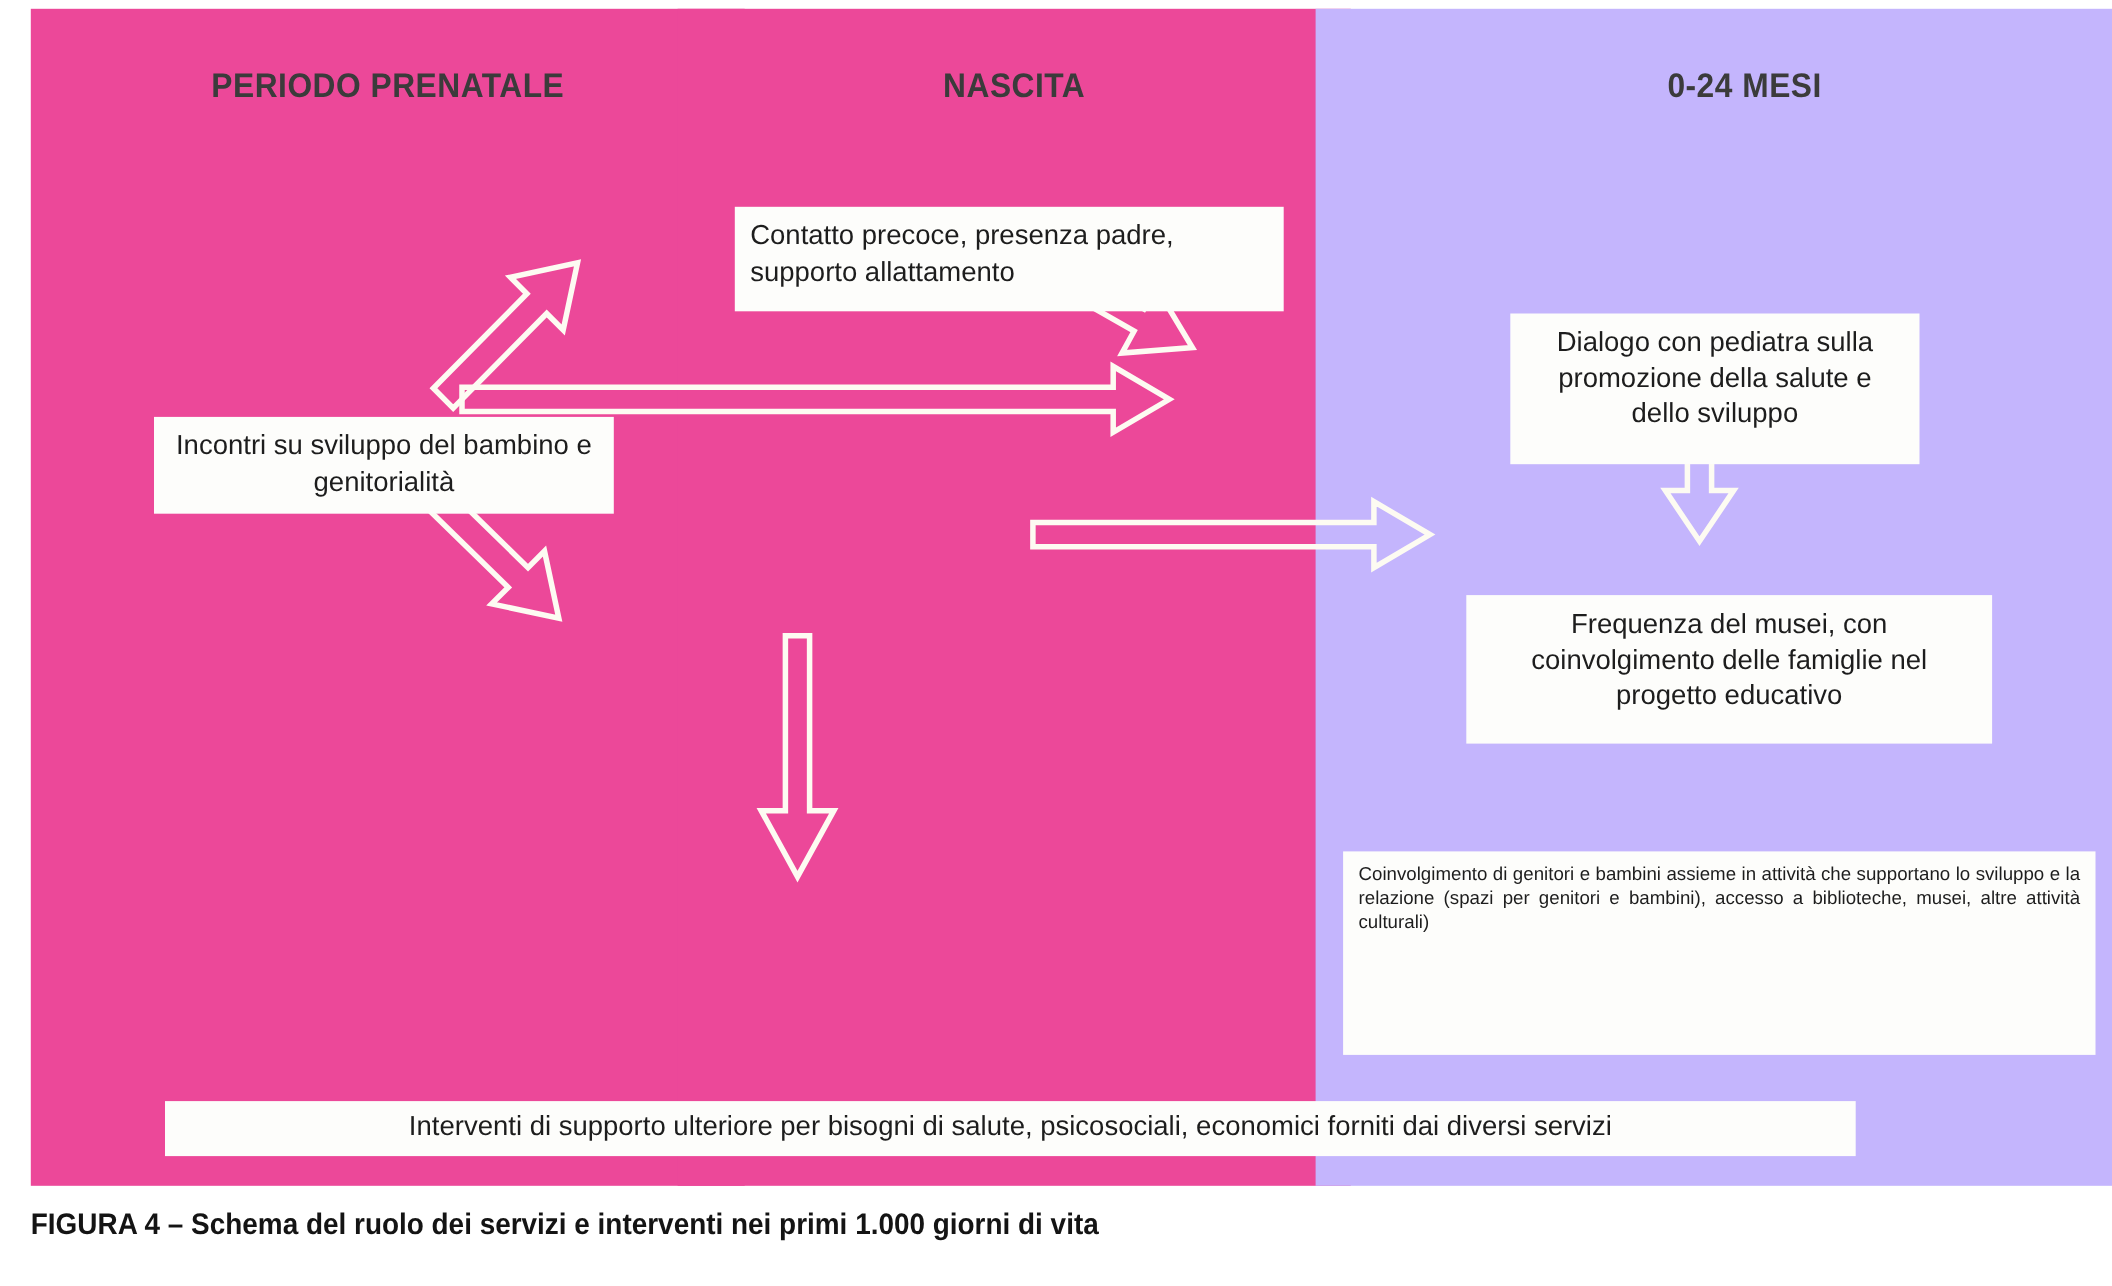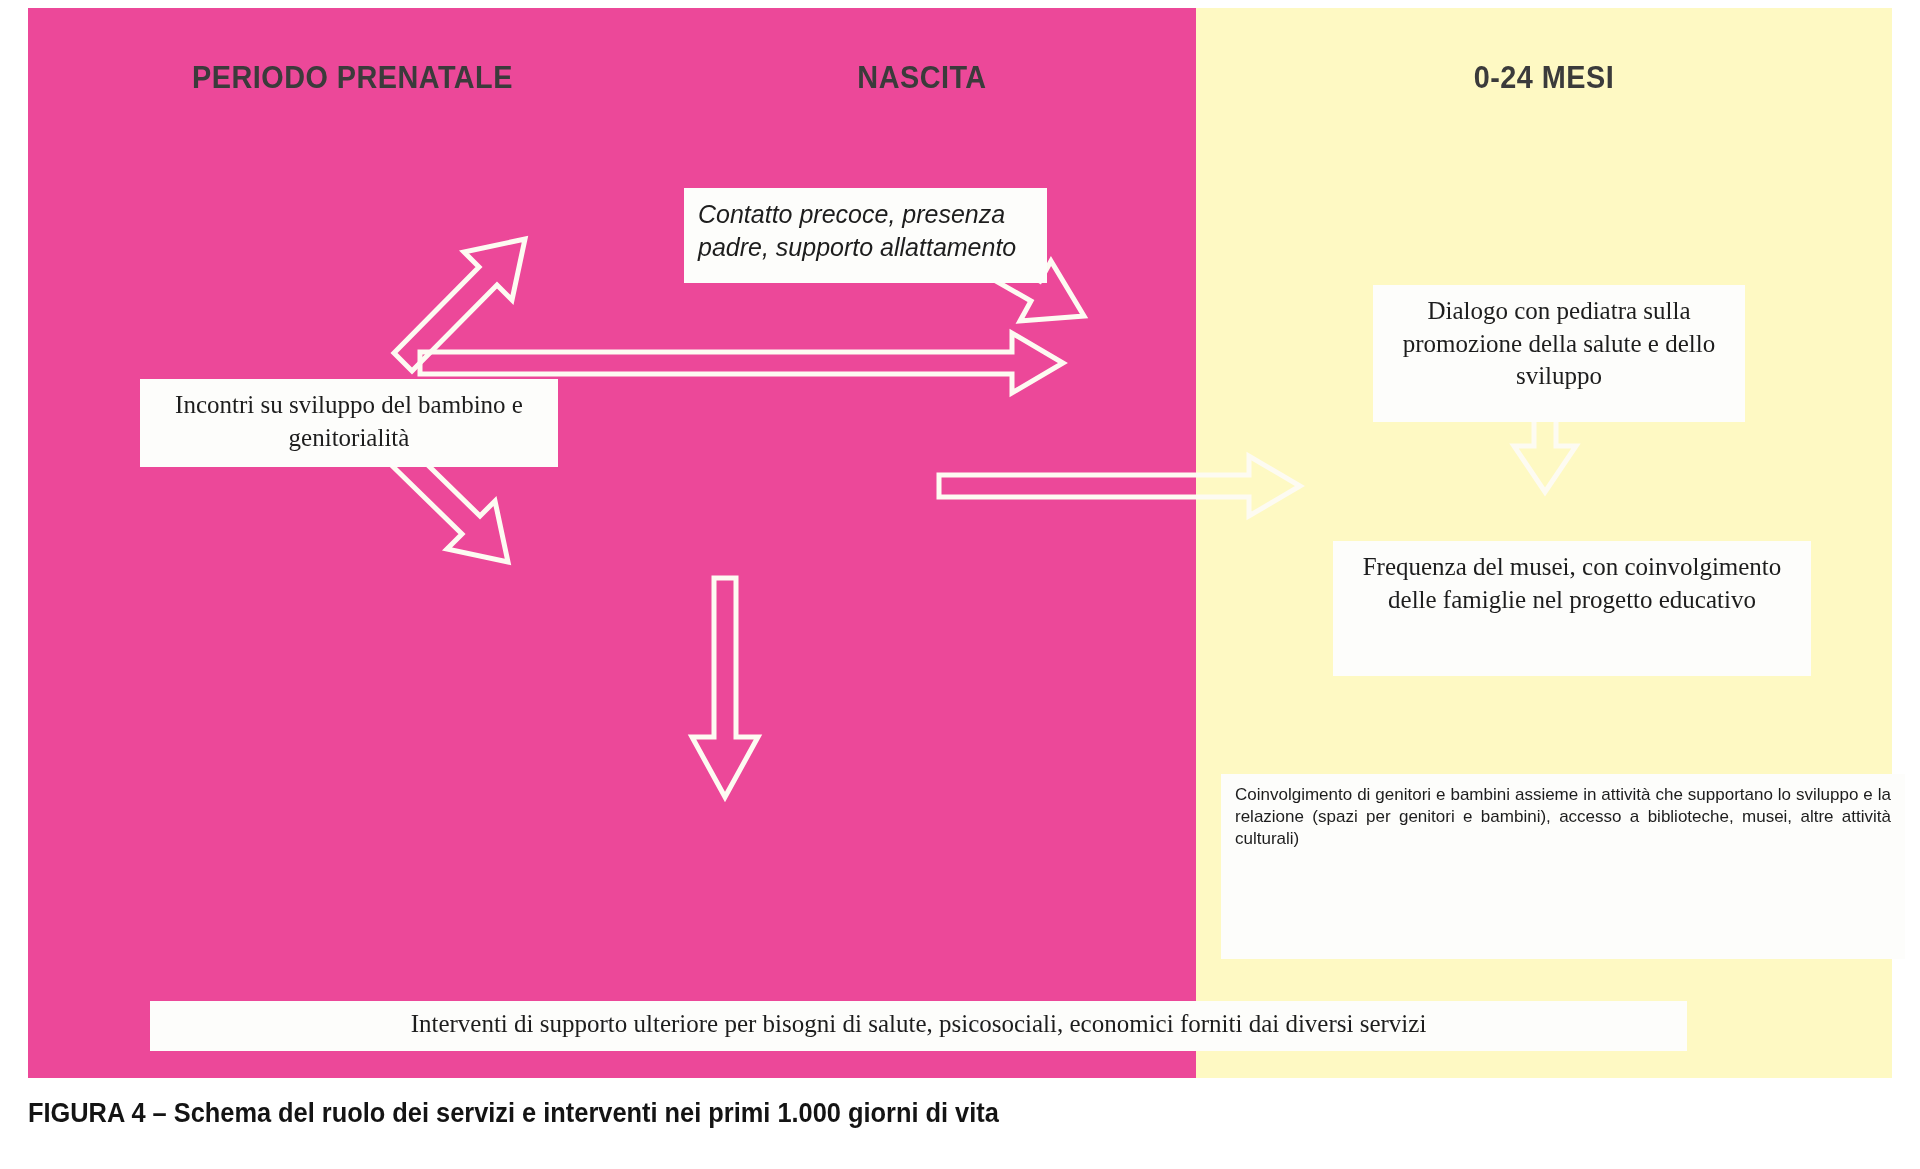--- a/index.html
+++ b/index.html
@@ -10,21 +10,21 @@
   }
   .figure-wrap{position:relative;width:1920px;height:1169px;}
 
   
   .canvas{
     position:absolute;left:28px;top:8px;width:1864px;height:1070px;
   }
   .col{position:absolute;top:0;height:100%;}
   .col-prenatal{left:0;width:649px;background:#ec4899;}
   .col-birth{left:588px;width:612px;background:#ec4899;}
-  .col-months{left:1168px;width:696px;background:#fef9c3;}
+  .col-months{left:1168px;width:696px;background:#c4b5fd;padding-left:28px;}
 
   .col-title{
     position:absolute;top:52px;width:100%;
     text-align:center;
     font-weight:bold;
     font-size:31px;
     letter-spacing:.5px;
     color:#3b3b3b;
     font-family:"Liberation Sans","DejaVu Sans",sans-serif;
     transform:scaleX(.93);
@@ -34,25 +34,25 @@
   .box{
     position:absolute;
     background:#fdfdfb;
     color:#1d1d1d;
     font-size:25px;
     line-height:1.30;
     box-sizing:border-box;
     padding:10px 14px;
     z-index:4;
   }
-  .box.center{text-align:center;font-family:Liberation Serif, serif;}
+  .box.center{text-align:center;}
   .box.justify{text-align:justify;text-align-last:left;}
 
   #box-incontri   {left:112px; top:371px; width:418px; height:88px;}
-  #box-contatto   {left:656px; top:180px; width:363px; height:95px;font-style:italic;}
+  #box-contatto   {left:640px; top:180px; width:499px; height:95px;}
   #box-informazioni{left:653px;top:506px; width:470px; height:175px;}
   #box-dialogo    {left:1345px;top:277px; width:372px; height:137px;}
   #box-frequenza  {left:1305px;top:533px; width:478px; height:135px;}
   #box-coinvolgimento{left:1193px;top:766px;width:684px;height:185px; font-size:17px; line-height:1.28;}
   #box-interventi {left:122px; top:993px; width:1537px;height:50px; padding:7px 4px; font-size:25px;}
 
   
   .arrows{position:absolute;left:0;top:0;width:1864px;height:1070px;z-index:2;}
   .arrows path{fill:none;stroke:#fdfbf2;stroke-width:5;stroke-linejoin:miter;}
 

